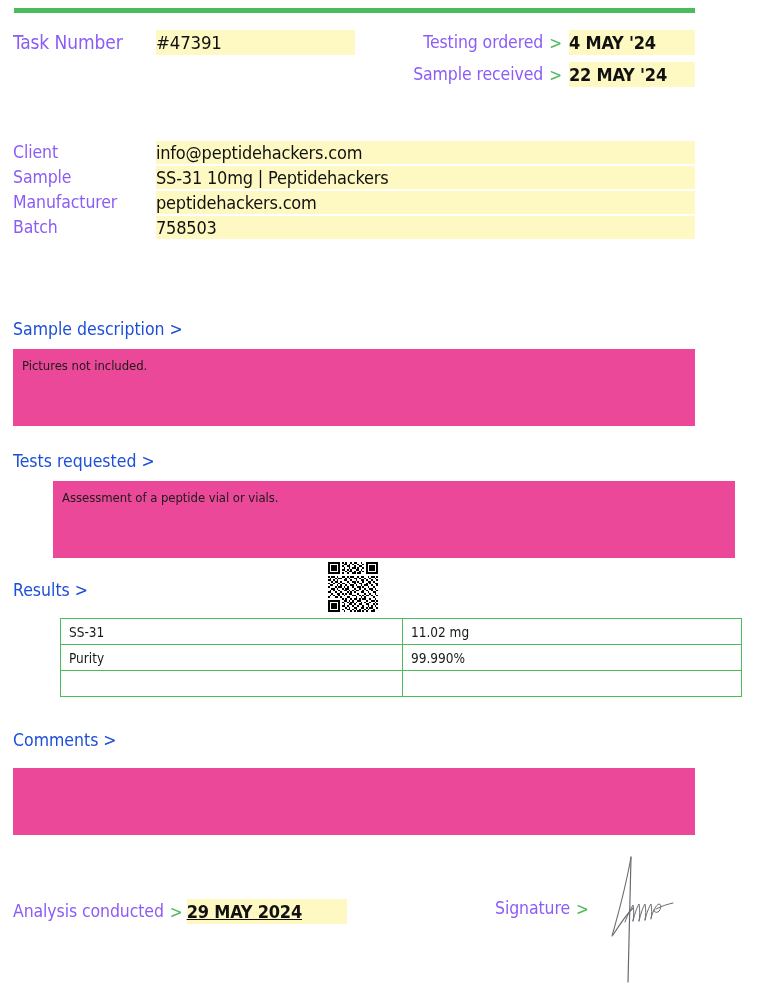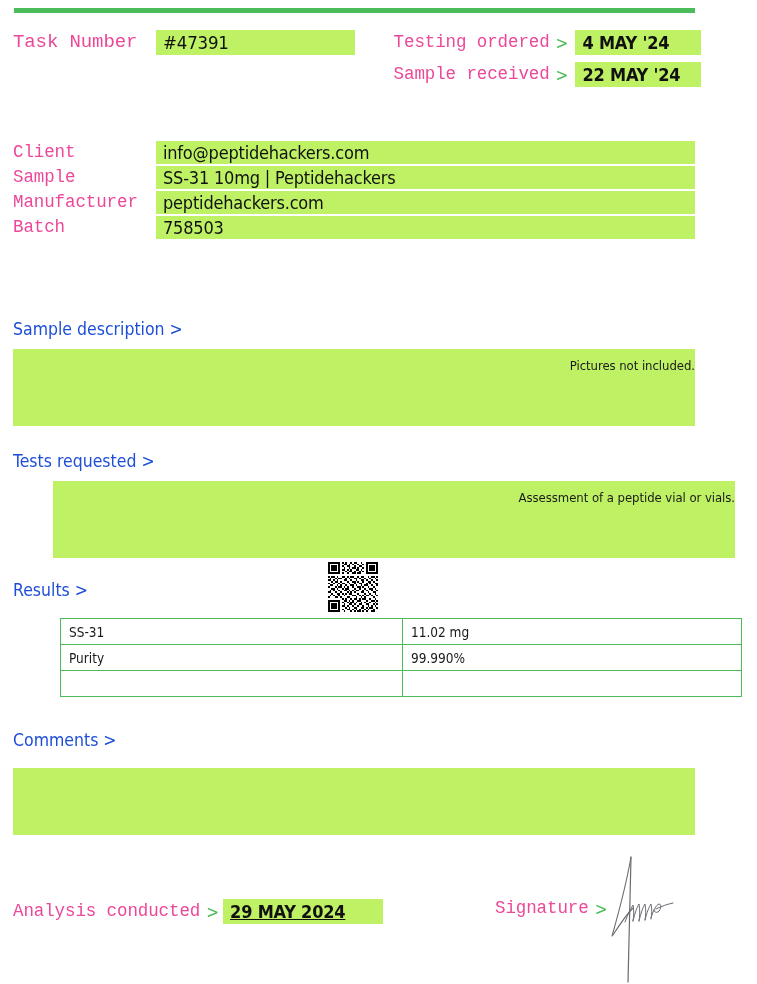--- a/index.html
+++ b/index.html
@@ -27,32 +27,30 @@
     position: absolute;
     left: 14px;
     top: 8px;
     width: 681px;
     height: 5px;
     background: #4CBB5A;
   }
 
   
   .lbl {
-    color: #ec4899;
+    color: #8b5cf6;
     font-size: 17.5px;
     line-height: 1;
     white-space: nowrap;
     letter-spacing: -0.1px;
-    font-family: Liberation Mono, monospace;
   }
   .val-box {
-    background: #bef264;
+    background: #fef9c3;
     display: flex;
     align-items: center;
-    padding-left: 7px;
     font-size: 18px;
     color: #111;
     letter-spacing: -0.2px;
   }
   .chev {
     color: #4CBB5A;
     font-size: 17px;
   }
 
   
@@ -72,21 +70,21 @@
   }
   .dates {
     position: absolute;
     left: 400px;
     top: 30px;
     width: 295px;
   }
   .date-row {
     display: flex;
     align-items: center;
-    justify-content: center;
+    justify-content: flex-end;
     height: 25px;
     margin-bottom: 7px;
   }
   .date-row .lbl { margin-right: 6px; }
   .date-row .chev { margin-right: 7px; }
   .date-box {
     width: 126px;
     height: 25px;
     flex: 0 0 126px;
     font-weight: 600;
@@ -120,26 +118,25 @@
     position: absolute;
     left: 13px;
     font-size: 17.5px;
     color: #1d4ed8;
     white-space: nowrap;
   }
   .section-box {
     position: absolute;
     left: 13px;
     width: 682px;
-    background: #bef264;
+    background: #ec4899;
     padding: 9px 0 0 9px;
     font-size: 13px;
     color: #1a1a1a;
     letter-spacing: -0.05px;
-    text-align: right;
   }
 
   #sec-desc-head { top: 319px; }
   #sec-desc-box  { top: 349px; height: 77px; }
   #sec-tests-head { top: 451px; text-align: center; }
   #sec-tests-box  { top: 481px; height: 77px; margin-left: 40px; }
   #sec-results-head { top: 580px; }
   #sec-comments-head { top: 730px; }
   #sec-comments-box  { top: 768px; height: 67px; }
 

